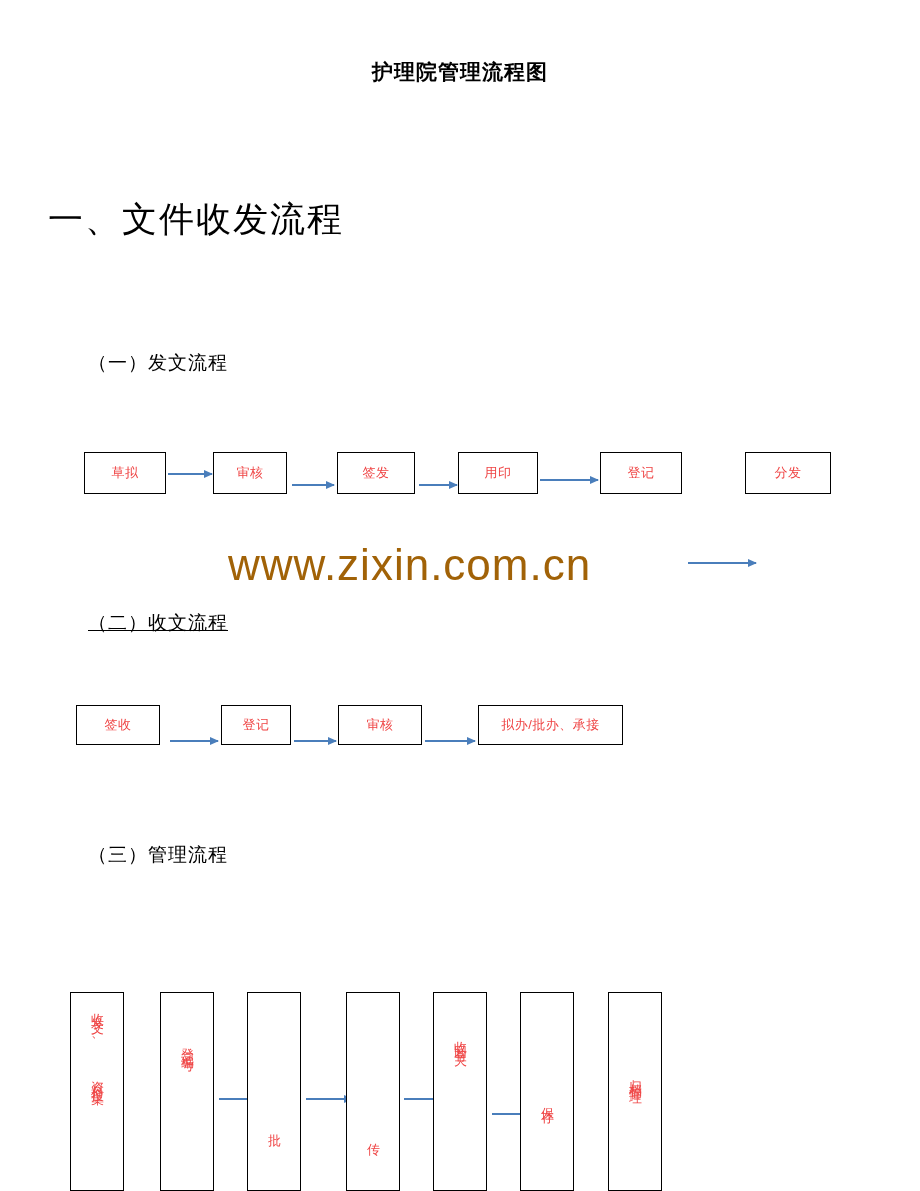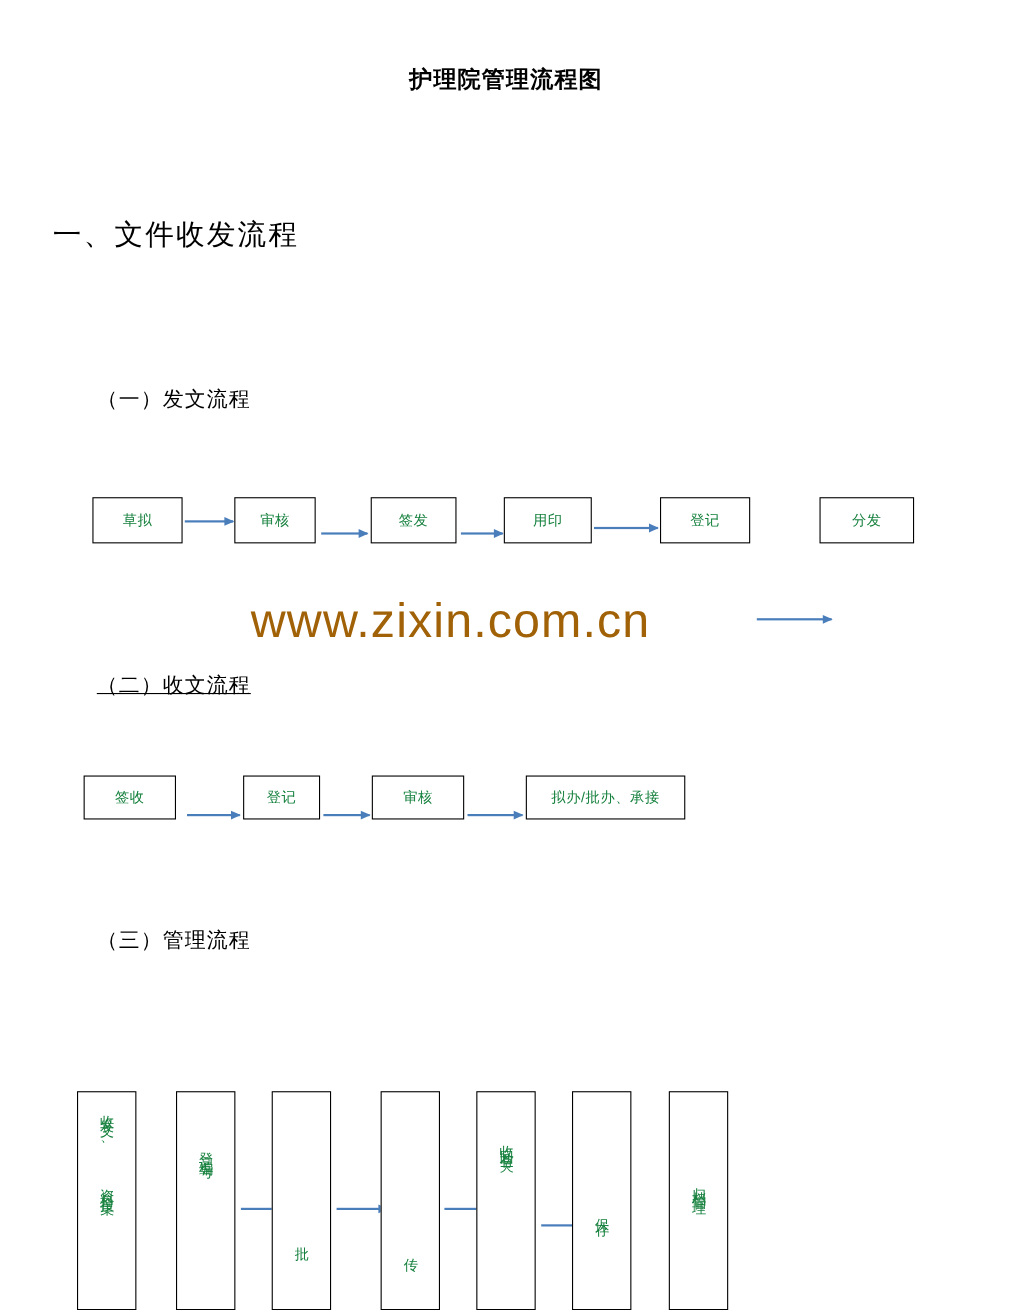--- a/index.html
+++ b/index.html
@@ -29,21 +29,21 @@
     font-family: "Liberation Sans", "DejaVu Sans", sans-serif;
     font-weight: bold;
     font-size: 21px;
     letter-spacing: 1px;
   }
   .section-heading {
     position: absolute;
     left: 48px;
     top: 196px;
     font-family: "Liberation Serif", "DejaVu Serif", serif;
-    font-size: 26px;
+    font-size: 35px;
     letter-spacing: 2px;
   }
   .subheading {
     position: absolute;
     font-family: "Liberation Serif", "DejaVu Serif", serif;
     font-size: 19px;
     letter-spacing: 1px;
   }
   .sub-1 { left: 88px; top: 350px; }
   .sub-2 { left: 88px; top: 610px; text-decoration: underline; }
@@ -53,21 +53,21 @@
     position: absolute;
     border: 1px solid #000000;
     background: #ffffff;
     box-sizing: border-box;
     display: flex;
     align-items: center;
     justify-content: center;
     font-family: "Liberation Sans", "DejaVu Sans", sans-serif;
     font-size: 13px;
     letter-spacing: 0.5px;
-    color: #15803d;
+    color: #ef4444;
   }
   .flow-box.vertical {
     writing-mode: vertical-rl;
     text-orientation: upright;
     letter-spacing: 4px;
     font-size: 13px;
     justify-content: flex-start;
     padding-top: 10px;
   }
   .arrow {

